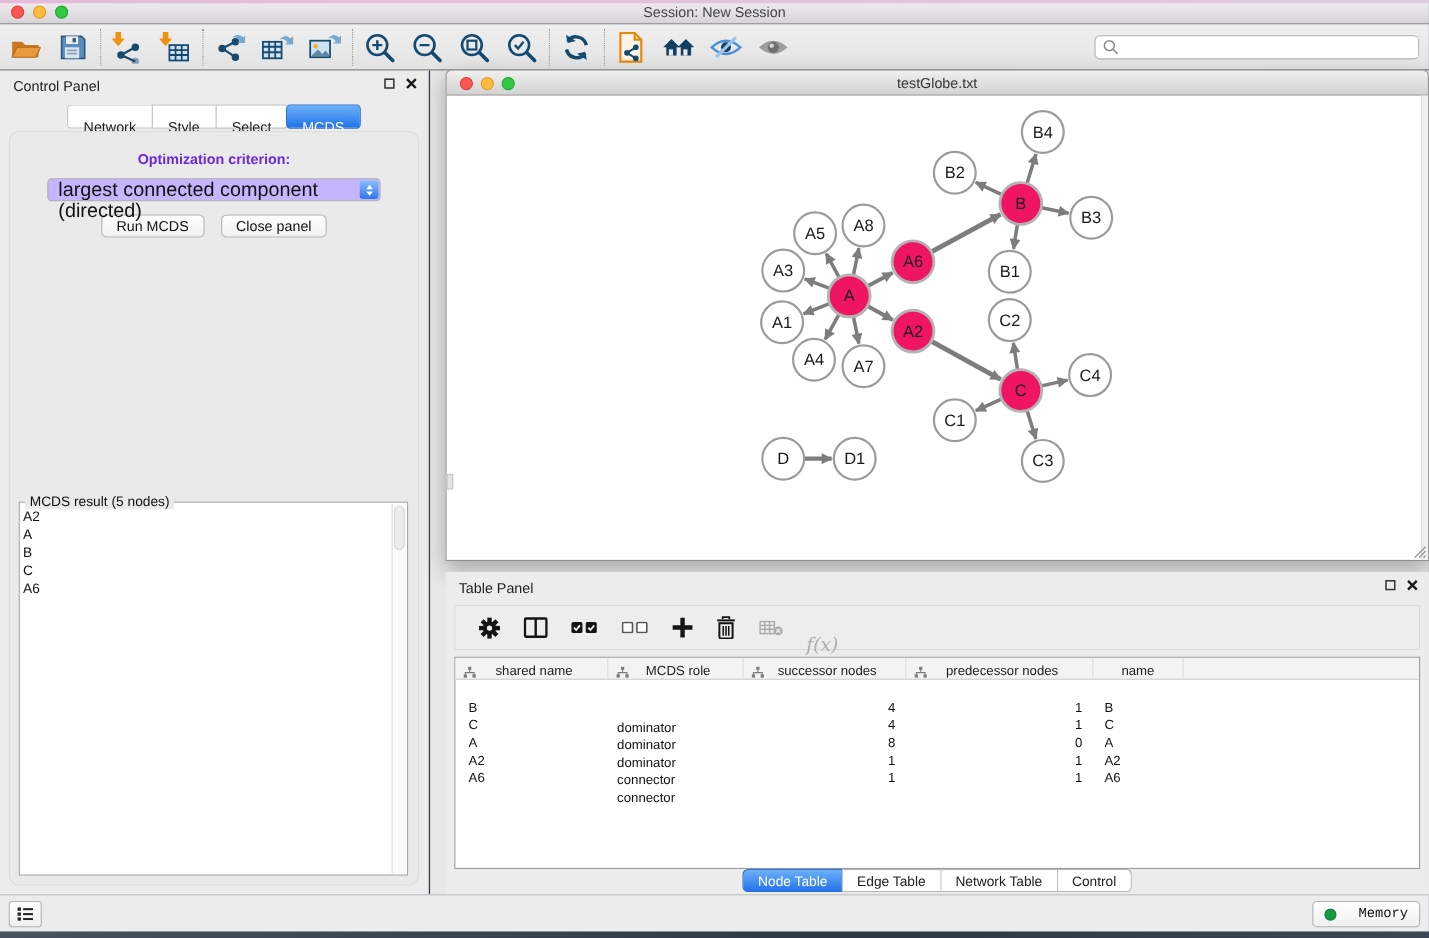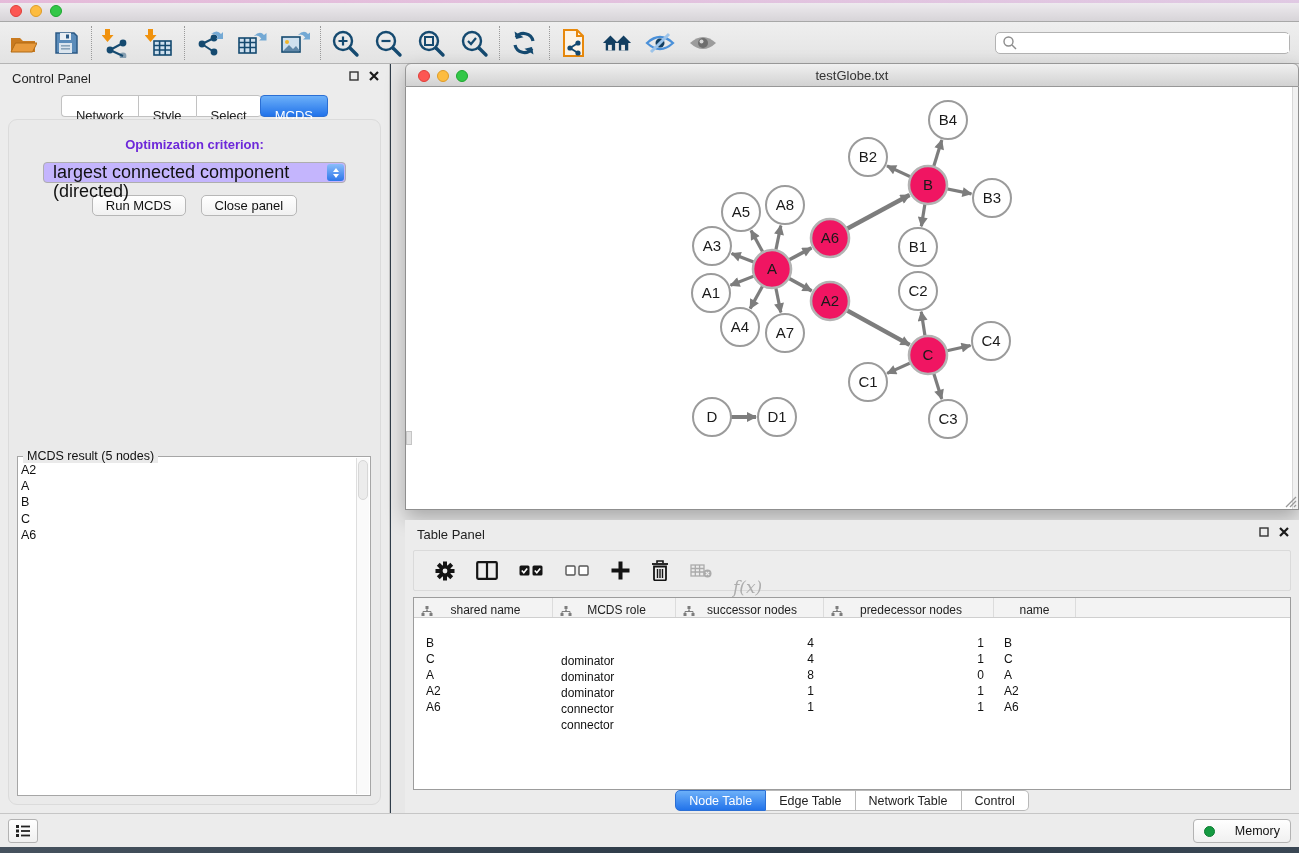--- a/index.html
+++ b/index.html
@@ -115,36 +115,37 @@
     background:#fff; border:1px solid #b9b9b9; border-left:none; }
   .tp-tab:first-child { border-left:1px solid #b9b9b9; border-radius:5px 0 0 5px; }
   .tp-tab:last-child { border-radius:0 5px 5px 0; }
   .tp-tab.active { background:linear-gradient(#6cb0f9,#2273ea); color:#fff; border-color:#2b6fd4; }
 
   
   .status-bar { position:absolute; left:0; right:0; bottom:6px; height:34px;
     background:#ececec; border-top:1px solid #c6c6c6; }
   .sb-btn { position:absolute; top:5px; height:24px; background:linear-gradient(#fff,#f0f0f0);
     border:1px solid #b3b3b3; border-radius:3px; display:flex; align-items:center;
-    justify-content:center; gap:20px; font-size:12.5px; color:#111; }
+    justify-content:center; gap:20px; font-size:12.5px; color:#111;font-family:Liberation Mono, monospace; }
   .sb-list { left:8px; width:30px; }
   .sb-mem { right:8px; padding:0 10px; border-radius:4px; }
   .mem-dot { width:11px; height:11px; border-radius:50%; background:#149a41; border:1px solid #0c7c31; }
   .bottom-strip { position:absolute; left:0; right:0; bottom:0; height:6px;
     background:linear-gradient(90deg,#46525e,#2b3946 60%,#3a4754); }
 </style>
 </head>
 <body>
 
 <div id="app">
 
   <div class="titlebar">
     <span class="tl red" style="left:10px"></span>
     <span class="tl yel" style="left:30px"></span>
     <span class="tl grn" style="left:50px"></span>
+    <div class="win-title">Session: New Session</div>
   </div>
 
   <div class="toolbar">
     <span class="tb-btn">
       <svg width="28" height="26" viewBox="0 0 28 26">
           <path d="M2 8 L11 8 L14 11 L26 11 L26 22 L2 22 Z" fill="#c97a1f"></path>
           <path d="M2 22 L6.5 13 L28 13 L23.5 22 Z" fill="#e89a3c" stroke="#b06a15" stroke-width="1"></path>
         </svg>
     </span>
     <span class="tb-btn">

